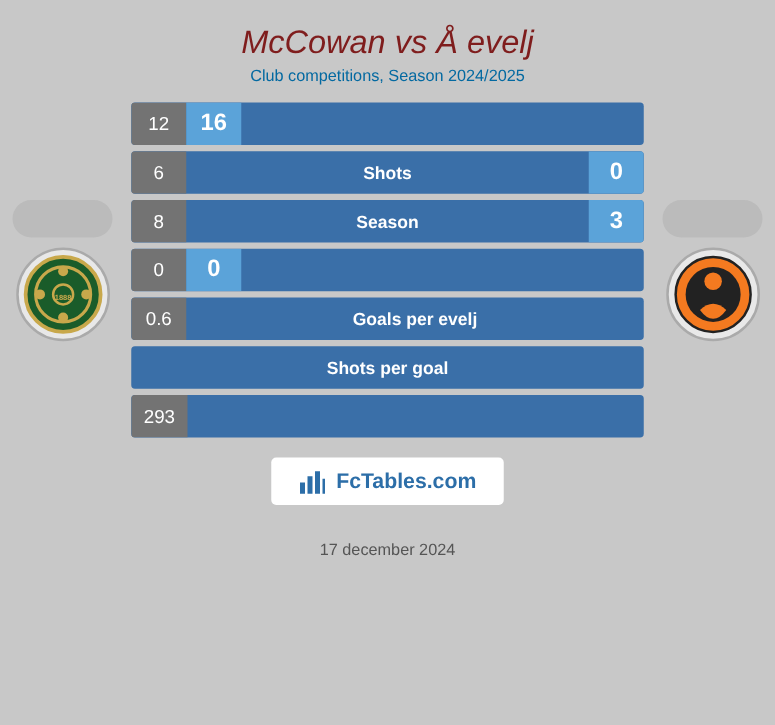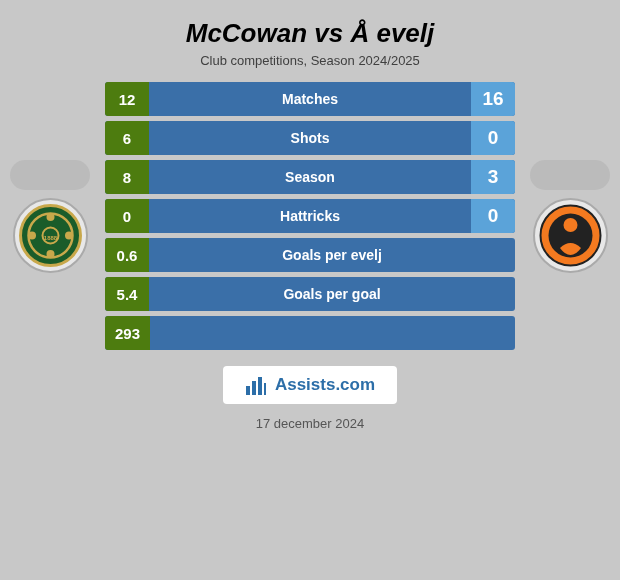--- a/index.html
+++ b/index.html
@@ -24,28 +24,28 @@
     }
 
     .title-section {
       text-align: center;
       margin-top: 18px;
       margin-bottom: 4px;
     }
 
     .main-title {
       font-size: 26px;
-      font-weight: bold;
-      color: #000000;
+      font-weight: normal;
+      color: #7f1d1d;
       font-style: italic;
     }
 
     .subtitle {
       font-size: 13px;
-      color: #404040;
+      color: #0369a1;
       margin-top: 4px;
     }
 
     .content-area {
       display: flex;
       flex-direction: row;
       align-items: center;
       justify-content: center;
       width: 100%;
       margin-top: 10px;
@@ -107,23 +107,23 @@
       overflow: hidden;
       height: 34px;
       position: relative;
     }
 
     .stat-row.single {
       
     }
 
     .stat-left {
-      background: #4d7c0f;
+      background: #737373;
       color: white;
-      font-weight: bold;
+      font-weight: normal;
       font-size: 15px;
       padding: 0 10px;
       display: flex;
       align-items: center;
       justify-content: center;
       height: 100%;
       min-width: 44px;
       flex-shrink: 0;
       text-align: center;
     }
@@ -168,21 +168,21 @@
       height: 22px;
     }
 
     .fctables-text {
       font-size: 17px;
       font-weight: bold;
       color: #2c6ea8;
     }
 
     .date-text {
-      margin-top: 12px;
+      margin-top: 28px;
       font-size: 13px;
       color: #555;
       text-align: left;
     }
 
     
     .celtic-svg {
       width: 65px;
       height: 65px;
     }
@@ -219,45 +219,42 @@
           </g>
           <circle cx="32.5" cy="32.5" r="8" fill="none" stroke="#c8a84b" stroke-width="2"></circle>
           <text x="32.5" y="37" text-anchor="middle" fill="#c8a84b" font-size="6" font-weight="bold">1888</text>
         </svg>
       </div>
     </div>
 
     <div class="stats-container">
     <div class="stat-row">
         <div class="stat-left">12</div>
-        <div class="stat-label">Matches</div>
         <div class="stat-right">16</div>
       </div>
         <div class="stat-row">
         <div class="stat-left">6</div>
         <div class="stat-label">Shots</div>
         <div class="stat-right">0</div>
       </div>
         <div class="stat-row">
         <div class="stat-left">8</div>
         <div class="stat-label">Season</div>
         <div class="stat-right">3</div>
       </div>
         <div class="stat-row">
         <div class="stat-left">0</div>
-        <div class="stat-label">Hattricks</div>
         <div class="stat-right">0</div>
       </div>
         <div class="stat-row single">
         <div class="stat-left">0.6</div>
         <div class="stat-label">Goals per evelj</div>
       </div>
         <div class="stat-row single">
-        <div class="stat-left">5.4</div>
-        <div class="stat-label">Goals per goal</div>
+        <div class="stat-label">Shots per goal</div>
       </div>
         <div class="stat-row single">
         <div class="stat-left">293</div>
       </div>
       </div>
 
     <div class="logo-right">
       <div class="logo-placeholder-right"></div>
       <div class="club-logo">
         <svg class="dundee-svg" viewBox="0 0 65 65" xmlns="http://www.w3.org/2000/svg">
@@ -272,17 +269,17 @@
     </div>
   </div>
 
   <div class="fctables-logo">
     <svg class="fctables-icon" viewBox="0 0 22 22" xmlns="http://www.w3.org/2000/svg">
       <rect x="1" y="12" width="4" height="9" fill="#2c6ea8"></rect>
       <rect x="7" y="7" width="4" height="14" fill="#2c6ea8"></rect>
       <rect x="13" y="3" width="4" height="18" fill="#2c6ea8"></rect>
       <rect x="19" y="9" width="2" height="12" fill="#2c6ea8"></rect>
     </svg>
-    <span class="fctables-text">Assists.com</span>
+    <span class="fctables-text">FcTables.com</span>
   </div>
 
   <div class="date-text">17 december 2024</div>
 </div>
 
 </body></html>

